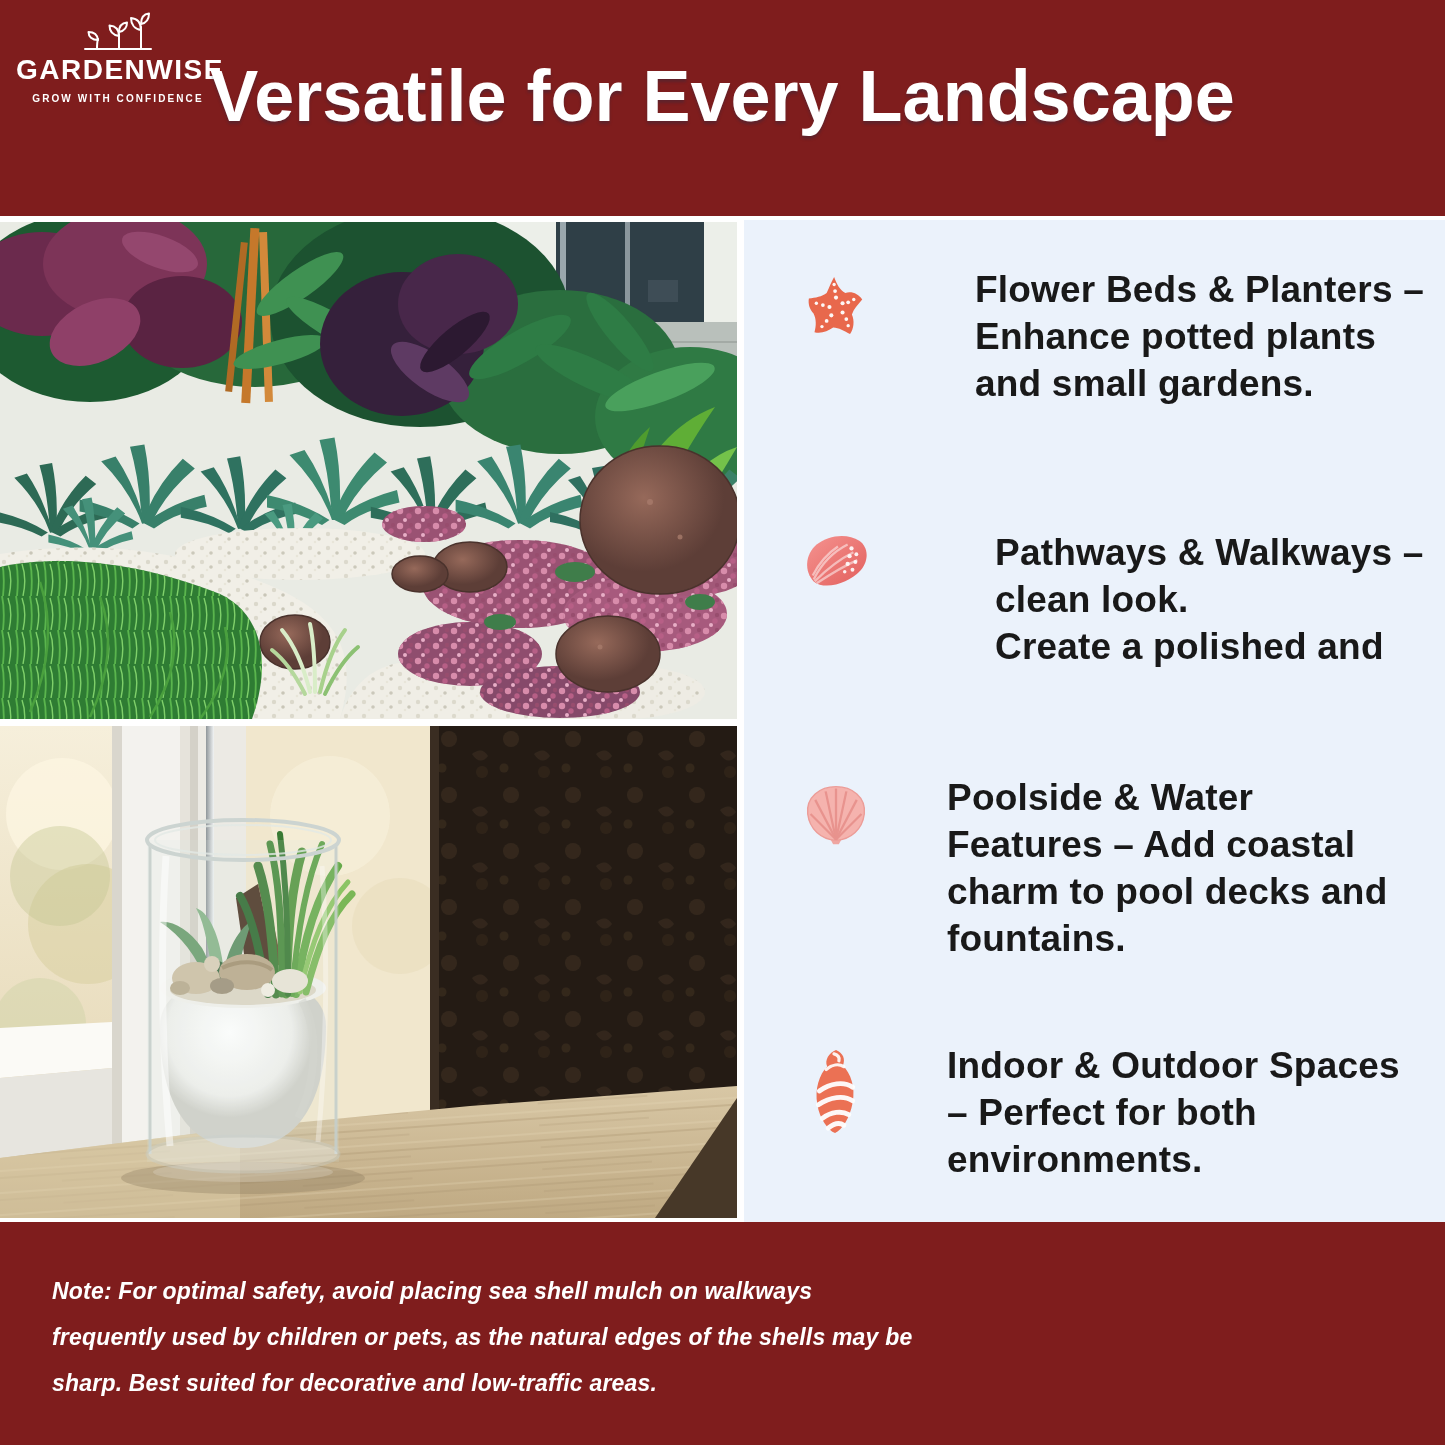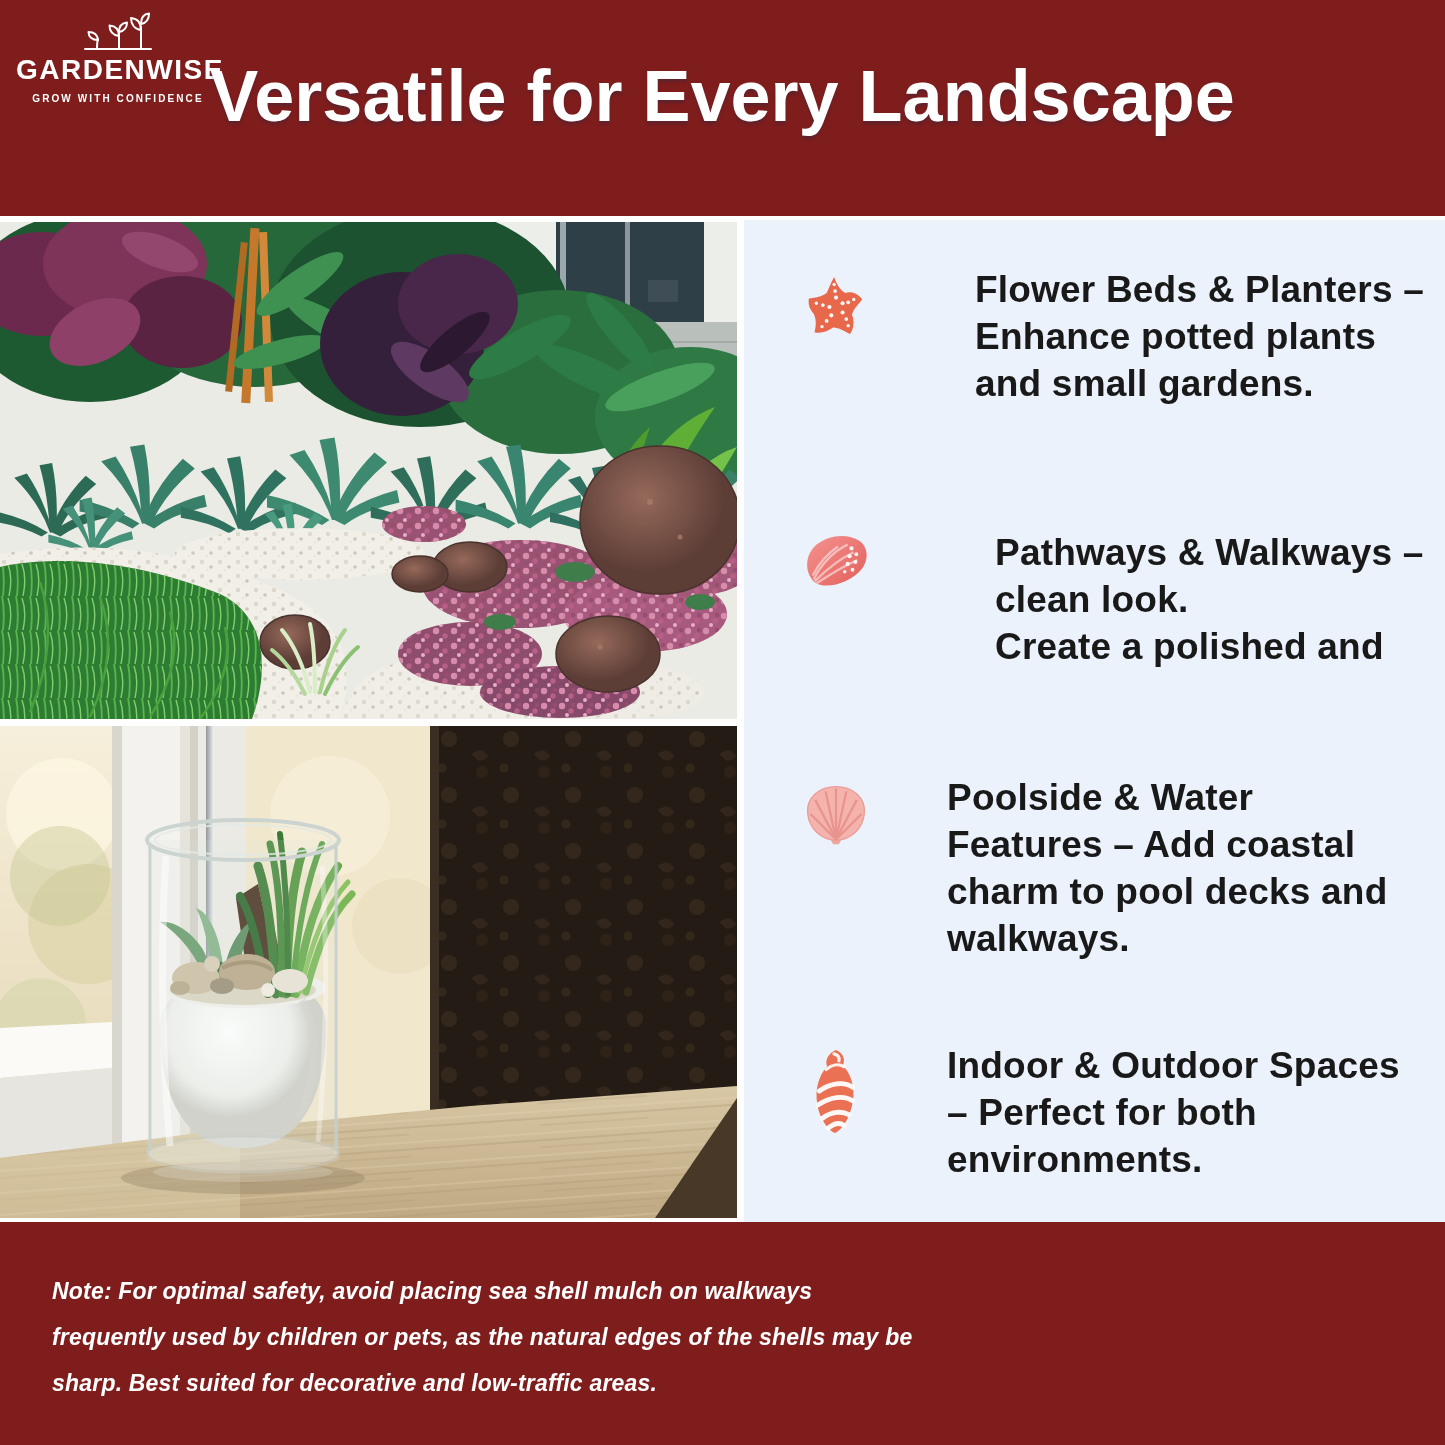--- a/index.html
+++ b/index.html
@@ -407,21 +407,21 @@
               <path d="M35,60 L57,18"></path>
               <path d="M35,60 L8,33"></path>
               <path d="M35,60 L62,33"></path>
           </g>
         </svg>
       </div>
       <div class="ftext">
         <div>Poolside &amp; Water</div>
         <div>Features – Add coastal</div>
         <div>charm to pool decks and</div>
-        <div>walkways.</div>
+        <div>fountains.</div>
       </div>
     </div>
 
     <div class="feature f4">
       <div class="ficon">
         <svg width="62" height="92" viewBox="0 0 60 94">
           <path d="M30,4 C37,7 40,13 37,20 C45,28 50,42 47,58 C44,74 36,86 29,89 C22,86 13,74 11,60 C8,44 13,29 21,21 C18,14 23,7 30,4 Z" fill="#EB7154"></path>
           <g stroke="#ffffff" stroke-width="5" fill="none" stroke-linecap="round" opacity=".95">
             <path d="M13,46 C24,38 38,36 47,42"></path>
             <path d="M12,60 C24,52 38,50 47,56"></path>

